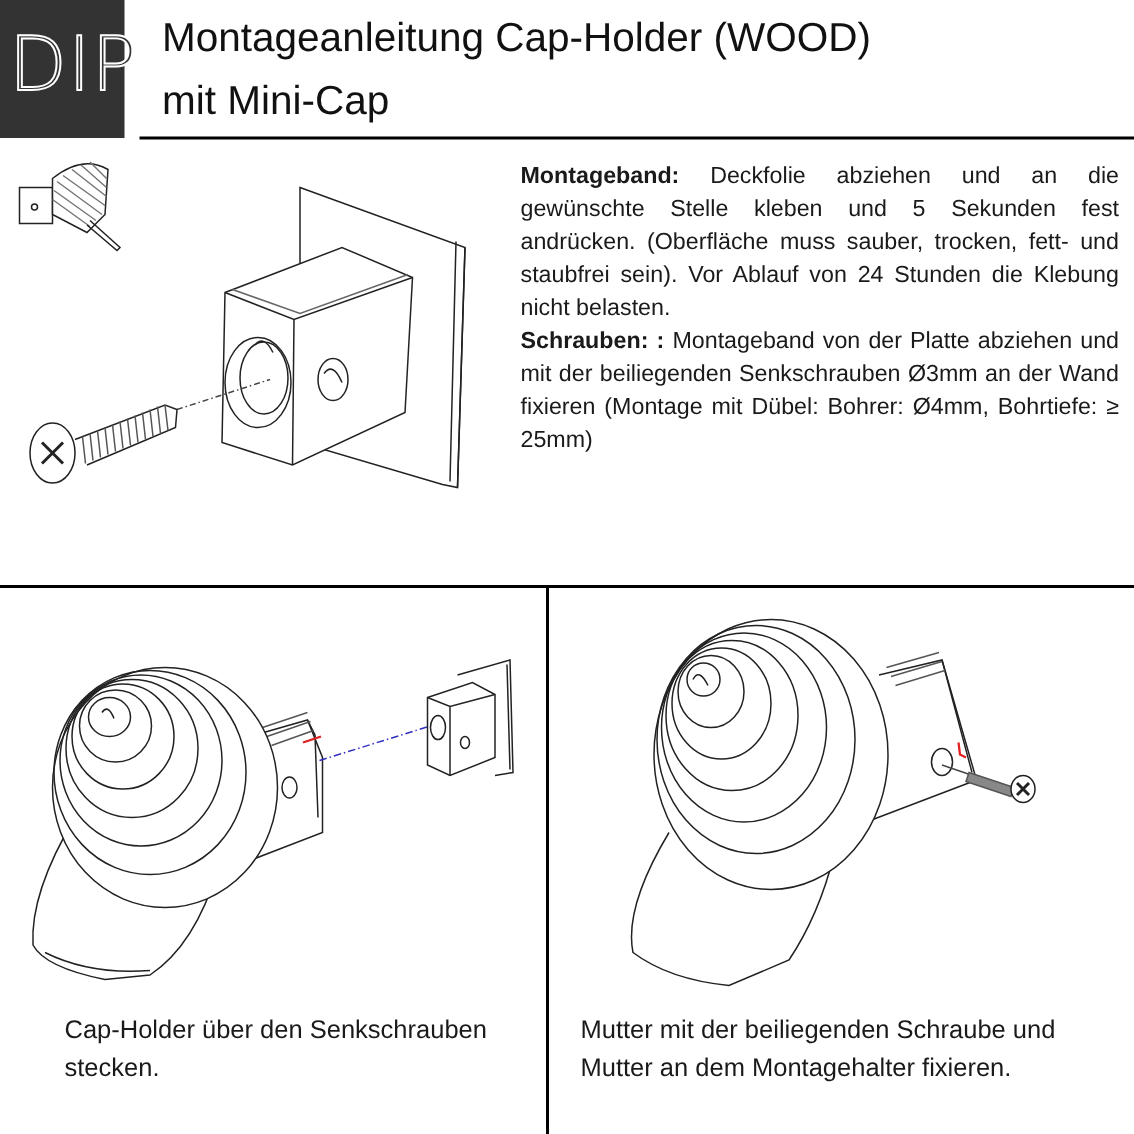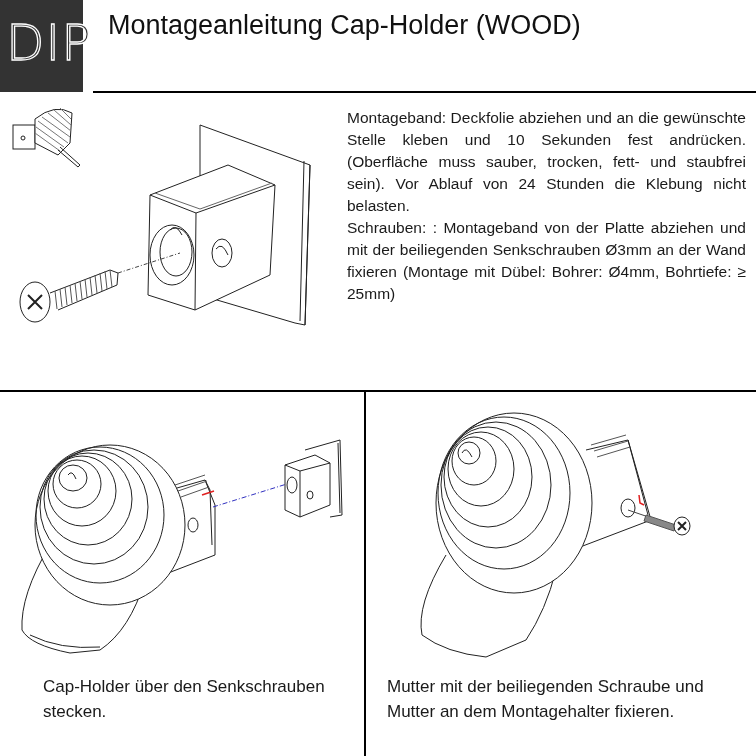--- a/index.html
+++ b/index.html
@@ -10,34 +10,35 @@
                color: #333333; -webkit-text-stroke: 1.3px #ffffff; font-family: "DejaVu Sans", sans-serif;
                font-weight: 300; line-height: 1; }
   .title { position: absolute; left: 108px; top: 4px; font-size: 27px; line-height: 42px; color: #111;
            font-family: "Liberation Sans", sans-serif; }
   .rule-top { position: absolute; left: 93px; top: 91px; width: 663px; height: 2px; background: #000; }
   .rule-mid { position: absolute; left: 0; top: 390px; width: 756px; height: 1.5px; background: #000; }
   .rule-vert { position: absolute; left: 364px; top: 390px; width: 1.5px; height: 366px; background: #000; }
   .instructions { position: absolute; left: 347px; top: 107px; width: 399px; font-size: 15.5px;
                   line-height: 22px; text-align: justify; }
   .instructions p { margin: 0; }
-  .instructions b { font-weight: normal; }
+  .instructions b { font-weight: bold; }
   .caption { position: absolute; font-size: 17px; line-height: 25px; font-family: "Liberation Sans", sans-serif; }
   .cap-left { left: 43px; top: 674px; width: 300px; }
   .cap-right { left: 387px; top: 674px; width: 360px; }
   svg { position: absolute; }
 </style>
 </head>
 <body>
 
 <div class="logo-box">
   <div class="logo-text">DIP</div>
 </div>
 <div class="title">
   <div>Montageanleitung Cap-Holder (WOOD)</div>
+  <div>mit Mini-Cap</div>
 </div>
 <div class="rule-top"></div>
 
 <svg style="left:0;top:95px" width="340" height="260" viewBox="0 0 340 260">
   <g fill="none" stroke="#222" stroke-width="1">
 
     <g>
       <rect x="13" y="30" width="22" height="24" fill="#fff"></rect>
       <circle cx="23" cy="43" r="2"></circle>
       <path d="M35 24 Q55 8 72 18 L70 48 L58 60 L35 48 Z" fill="#fff"></path>
@@ -66,21 +67,21 @@
     <g>
       <path d="M50 198 L110 175 L118 178 L117 190 L58 215" fill="#fff"></path>
       <path d="M55 196 L57 214 M60 194 L62 212 M65 192 L67 210 M70 190 L72 208 M75 188 L77 206 M80 186 L82 204 M85 184 L87 202 M90 182 L92 200 M95 180 L97 198 M100 178 L102 196 M105 176 L107 194 M110 175 L112 192" stroke="#555"></path>
       <ellipse cx="35" cy="207" rx="15" ry="20" fill="#fff"></ellipse>
       <path d="M28 200 L42 214 M42 200 L28 214" stroke-width="2"></path>
     </g>
   </g>
 </svg>
 
 <div class="instructions">
-  <p><b>Montageband:</b><span> Deckfolie abziehen und an die gewünschte Stelle kleben und 10 Sekunden fest andrücken. (Oberfläche muss sauber, trocken, fett- und staubfrei sein). Vor Ablauf von 24 Stunden die Klebung nicht belasten.</span></p>
+  <p><b>Montageband:</b><span> Deckfolie abziehen und an die gewünschte Stelle kleben und 5 Sekunden fest andrücken. (Oberfläche muss sauber, trocken, fett- und staubfrei sein). Vor Ablauf von 24 Stunden die Klebung nicht belasten.</span></p>
   <p><b>Schrauben: :</b><span> Montageband von der Platte abziehen und mit der beiliegenden Senkschrauben Ø3mm an der Wand fixieren (Montage mit Dübel: Bohrer: Ø4mm, Bohrtiefe: ≥ 25mm)</span></p>
 </div>
 
 <div class="rule-mid"></div>
 <div class="rule-vert"></div>
 
 <svg style="left:0;top:395px" width="364" height="270" viewBox="0 0 364 270">
   <g fill="none" stroke="#222" stroke-width="1">
 
     <path d="M50 150 Q20 200 22 235 Q30 250 70 258 L100 255 Q130 235 145 185" fill="#fff"></path>

